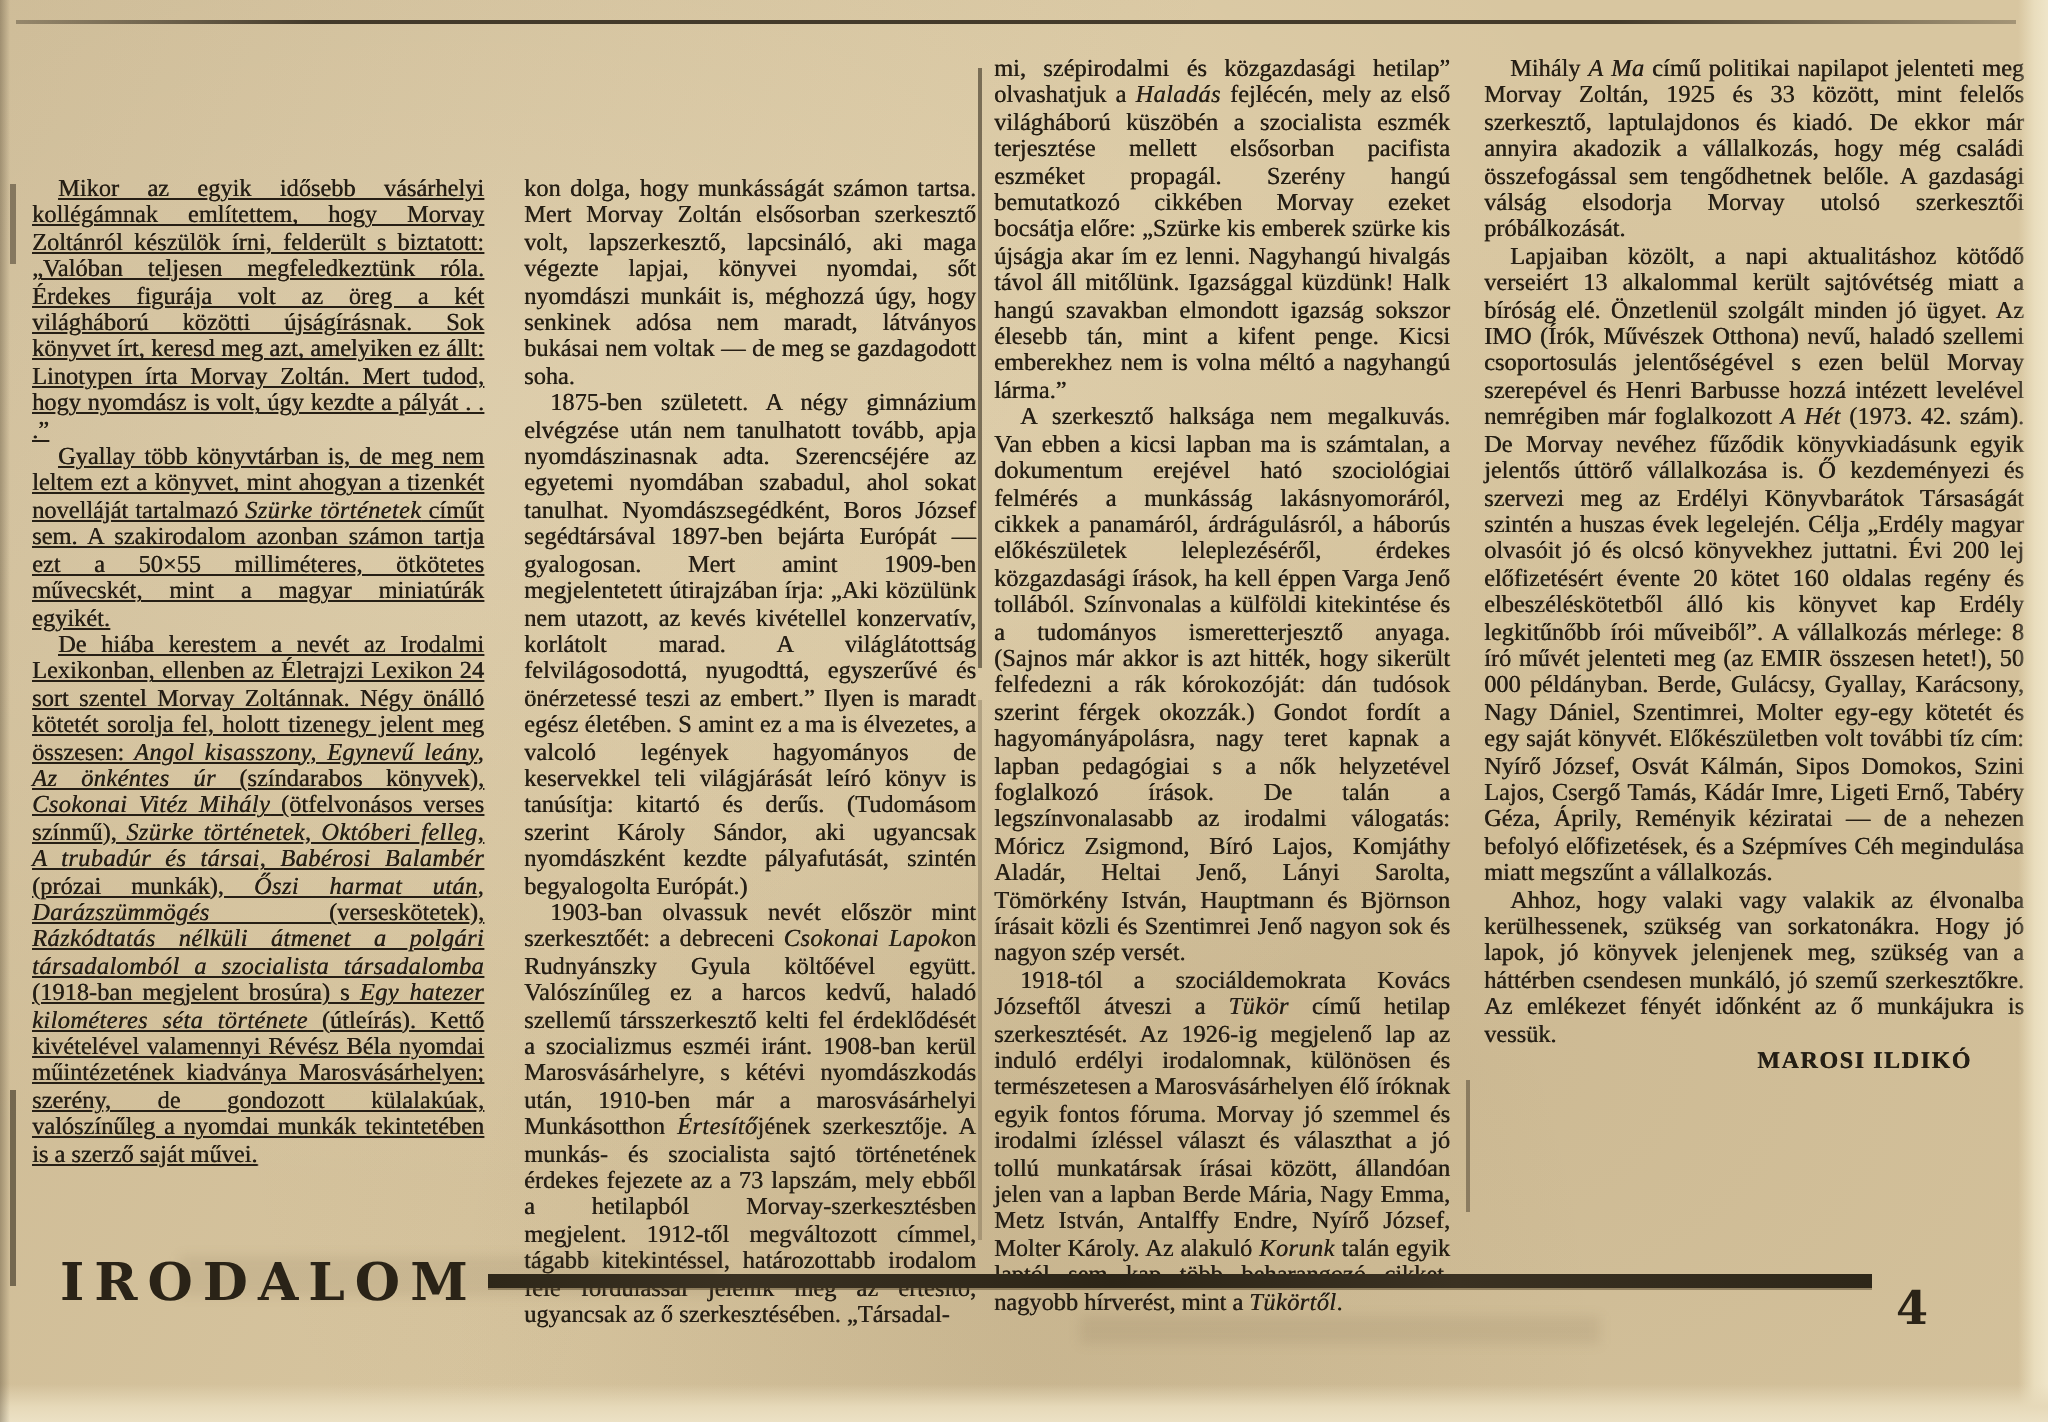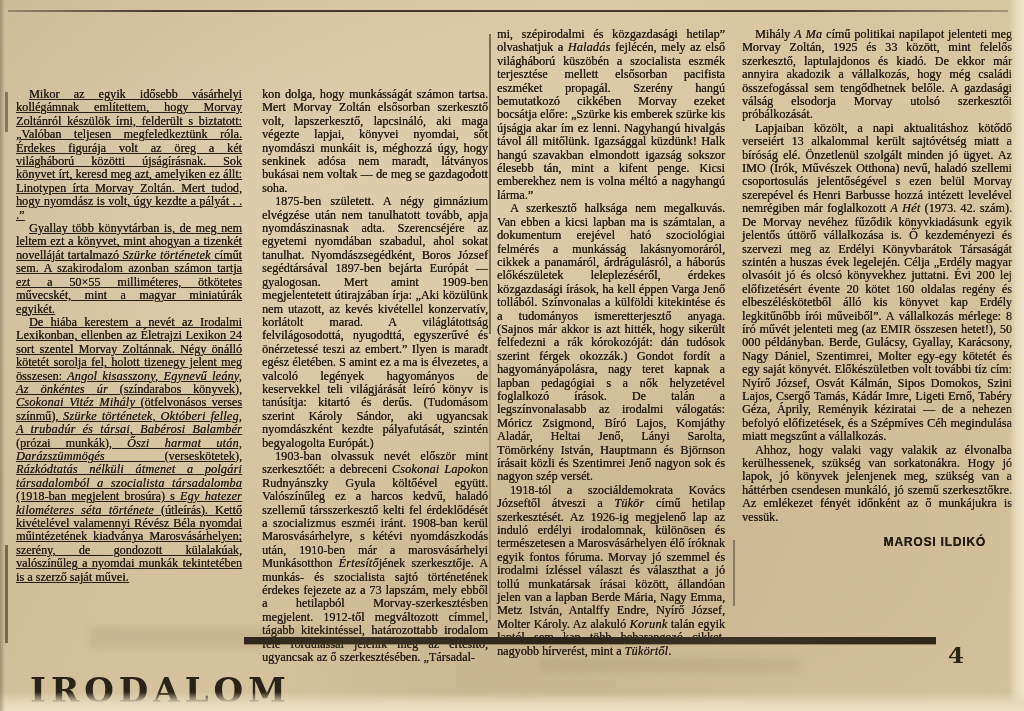--- a/index.html
+++ b/index.html
@@ -34,35 +34,35 @@
     text-shadow:0.2px 0 0 currentColor;
   }
   .col p{margin:0;text-align:justify;}
   .col p.indent{text-indent:13px;}
   .col i{letter-spacing:.2px;}
   .col1{left:16px;top:88px;width:226px;text-decoration:underline;}
   .col2{left:262px;top:88px;width:226px;}
   .col3{left:497px;top:28px;width:228px;}
   .col4{left:742px;top:28px;width:270px;}
   .byline{
-    text-align:right;font-family:Liberation Sans, sans-serif;
+    text-align:right;font-family:Liberation Serif, serif;
     font-weight:bold;font-size:12px;letter-spacing:.8px;
-    margin-top:12px;padding-right:26px;color:#241e14;
+    margin-top:0;padding-right:26px;color:#241e14;
   }
   .colrule{position:absolute;width:2px;background:rgba(40,32,20,.55);}
   .colrule.r1a{left:489px;top:34px;height:300px;}
   .colrule.r1b{left:489px;top:350px;height:270px;background:rgba(40,32,20,.22);}
   .colrule.r2{left:733px;top:540px;height:66px;background:rgba(40,32,20,.40);}
   .edgemark{position:absolute;width:3px;background:rgba(40,32,20,.45);}
   .edgemark.m1{left:5px;top:92px;height:40px;}
   .edgemark.m2{left:5px;top:545px;height:98px;background:rgba(40,32,20,.55);}
   .footer-section{
     position:absolute;left:30px;top:627px;
     font-family:"DejaVu Serif", serif;font-weight:bold;
-    font-size:34px;letter-spacing:5px;color:#2a2317;white-space:nowrap;margin-top:43px;
+    font-size:26px;letter-spacing:5px;color:#2a2317;white-space:nowrap;
   }
   .footer-rule{
     position:absolute;left:244px;top:637px;width:692px;height:7px;
     background:linear-gradient(to right,#2e2719 0%, #3a3122 18%, #2c2517 45%, #3a3122 70%, #2e2719 100%);
     box-shadow:0 1px 0 rgba(90,74,46,.5);
   }
   .page-num{
     position:absolute;left:948px;top:641px;
     font-family:"DejaVu Serif", serif;font-weight:bold;
     font-size:23px;color:#2a2317;

